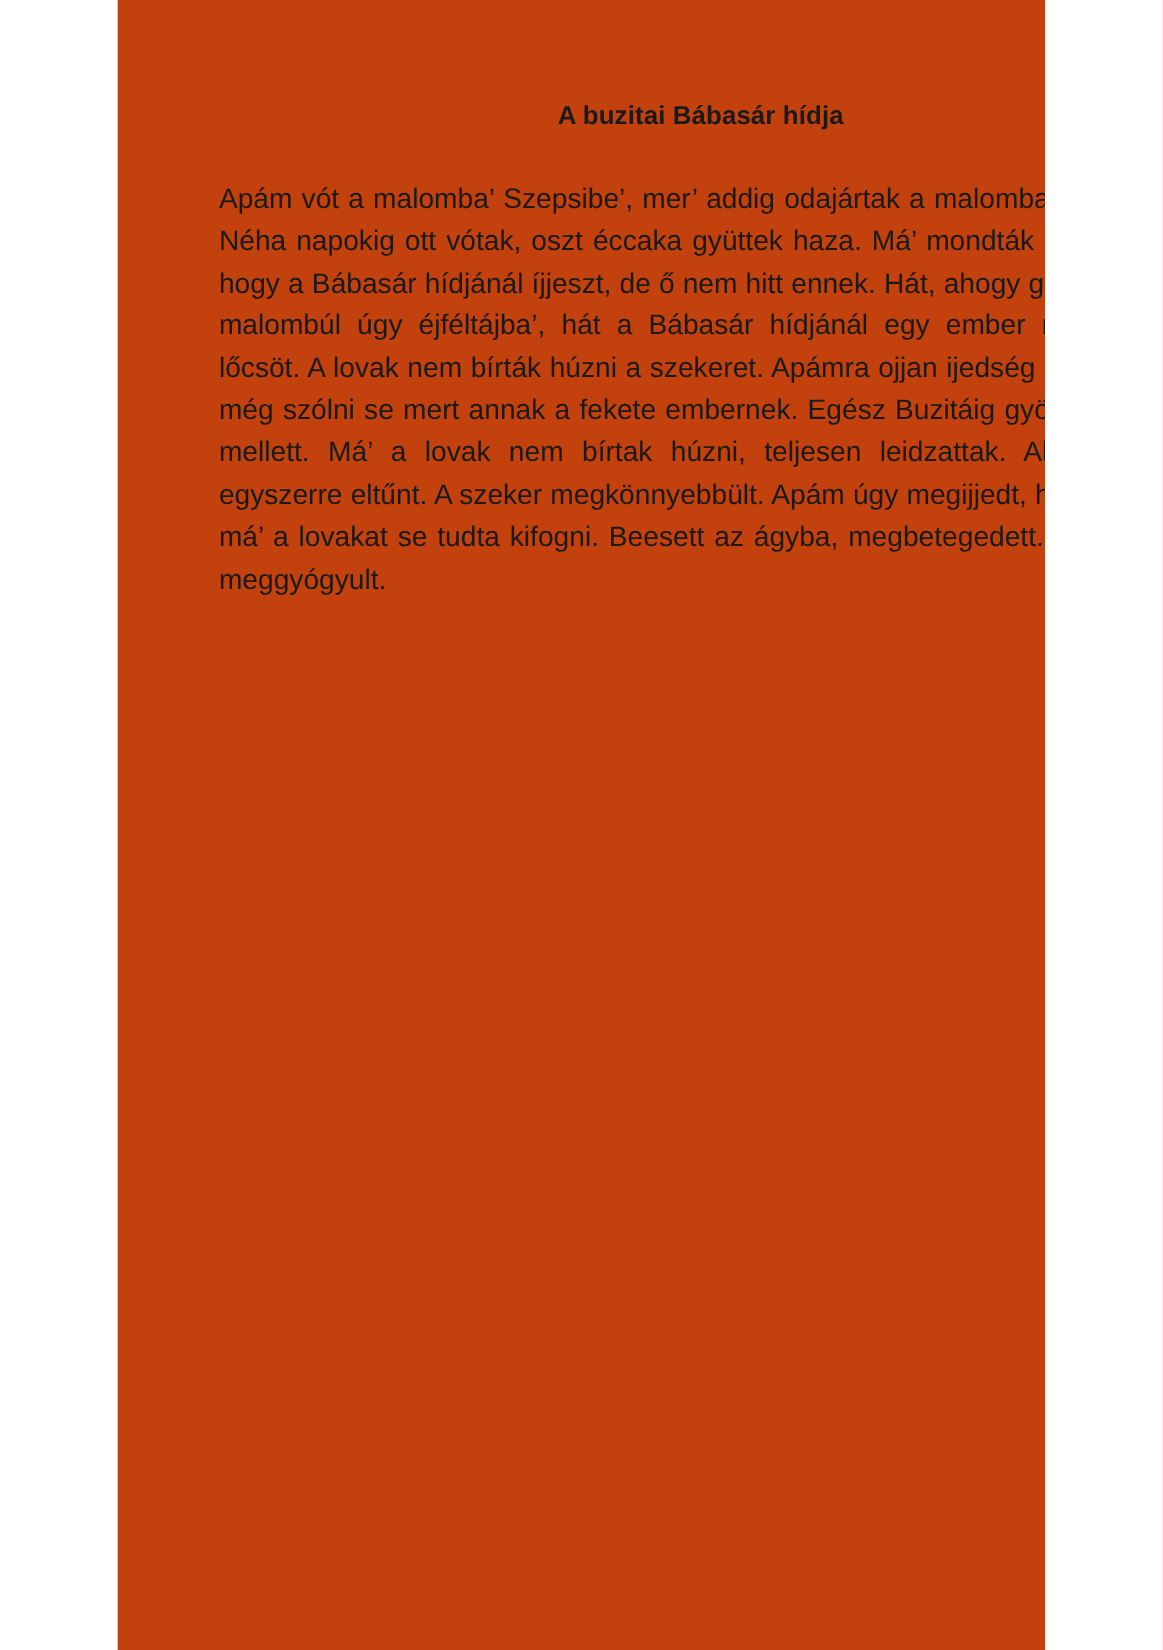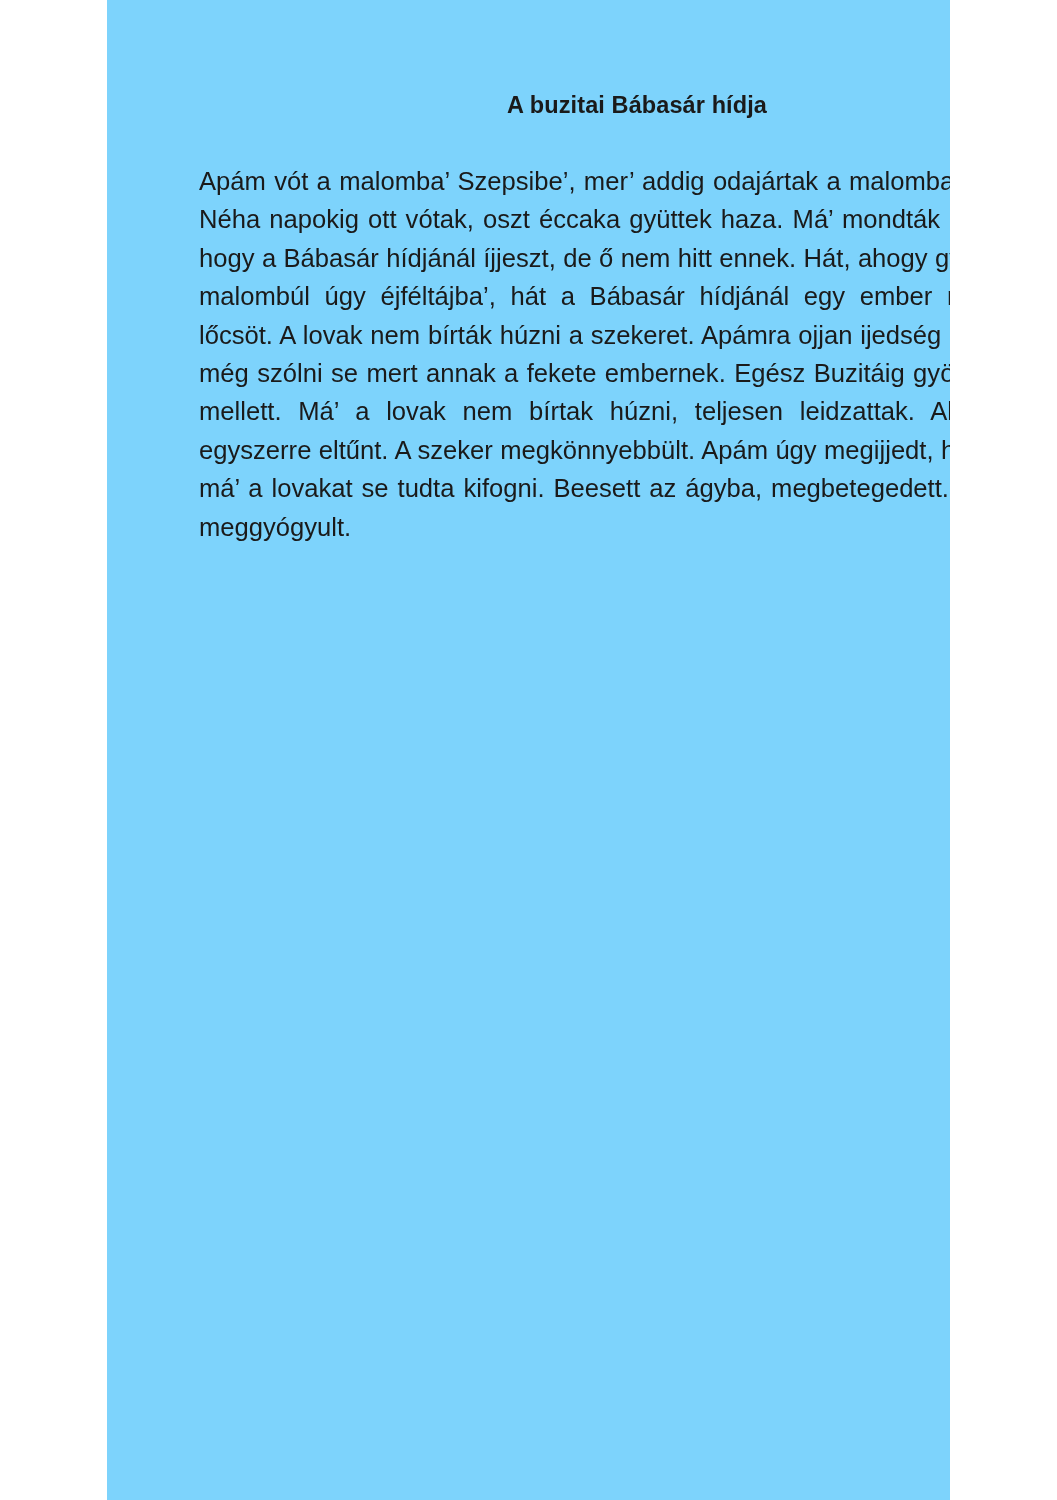--- a/index.html
+++ b/index.html
@@ -6,21 +6,21 @@
   html, body {
     margin: 0;
     padding: 0;
     background: #ffffff;
   }
 
   .page {
     position: relative;
     width: 843px;
     height: 1500px;
-    background: #7dd3fc;
+    background: #c2410c;
     margin: 0 auto;
     overflow: hidden;
     font-family: "Liberation Sans", "DejaVu Sans", sans-serif;
     -webkit-font-smoothing: antialiased;
   }
 
   .content {
     position: absolute;
     left: 92px;
     top: 0;

